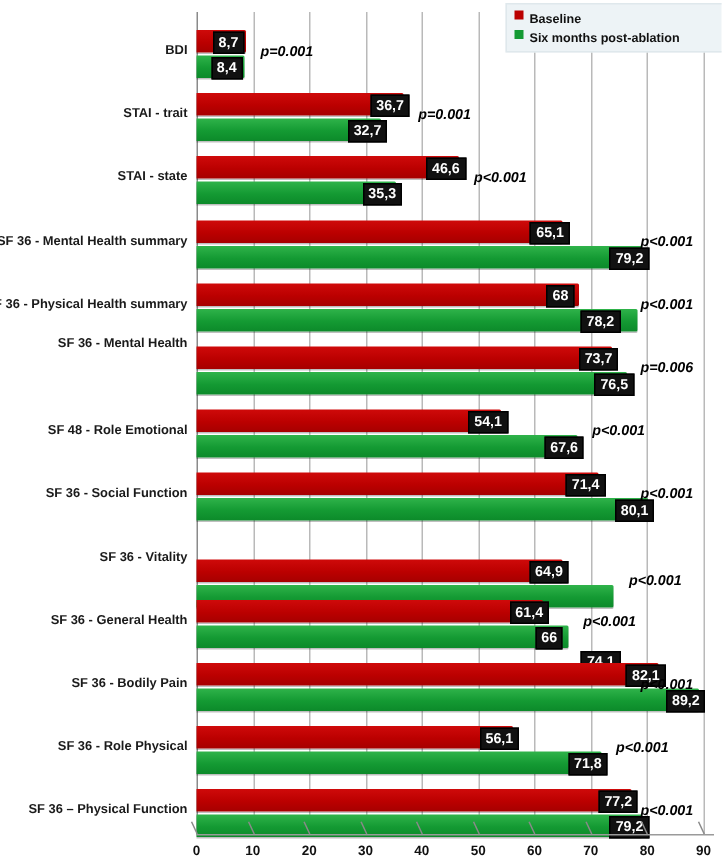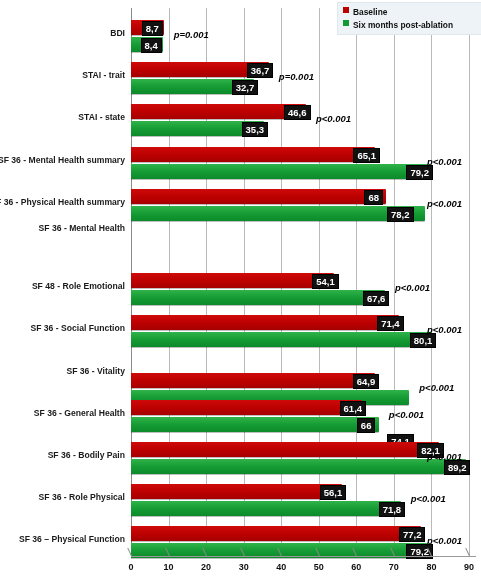--- a/index.html
+++ b/index.html
@@ -191,20 +191,27 @@
           <div class="vlabel post" style="left: 275.44px;">79,2</div>
           <div class="plabel" style="left: 296px; top: 9px;">p&lt;0.001</div>
         </div>
         <div class="row" style="top: 180.8px; height: 34px;">
           <div class="bar baseline" style="left: 0px; width: 255.378px;"></div>
           <div class="bar post" style="left: 0px; width: 293.684px;"></div>
           <div class="vlabel base" style="left: 233.378px;">68</div>
           <div class="vlabel post" style="left: 256px;">78,2</div>
           <div class="plabel" style="left: 296px; top: 9px;">p&lt;0.001</div>
         </div>
+        <div class="row" style="top: 223px; height: 34px;">
+          <div class="bar baseline" style="left: 0px; width: 276.784px;"></div>
+          <div class="bar post" style="left: 0px; width: 287.3px;"></div>
+          <div class="vlabel base" style="left: 254.784px;">73,7</div>
+          <div class="vlabel post" style="left: 265.3px;">76,5</div>
+          <div class="plabel" style="left: 296px; top: 9px;">p=0.006</div>
+        </div>
         <div class="row" style="top: 265.2px; height: 34px;">
           <div class="bar baseline" style="left: 0px; width: 203.176px;"></div>
           <div class="bar post" style="left: 0px; width: 253.876px;"></div>
           <div class="vlabel base" style="left: 181.176px;">54,1</div>
           <div class="vlabel post" style="left: 231.876px;">67,6</div>
           <div class="plabel" style="left: 263.876px; top: 9px;">p&lt;0.001</div>
         </div>
         <div class="row" style="top: 307.4px; height: 34px;">
           <div class="bar baseline" style="left: 0px; width: 268.147px;"></div>
           <div class="bar post" style="left: 0px; width: 300.82px;"></div>

